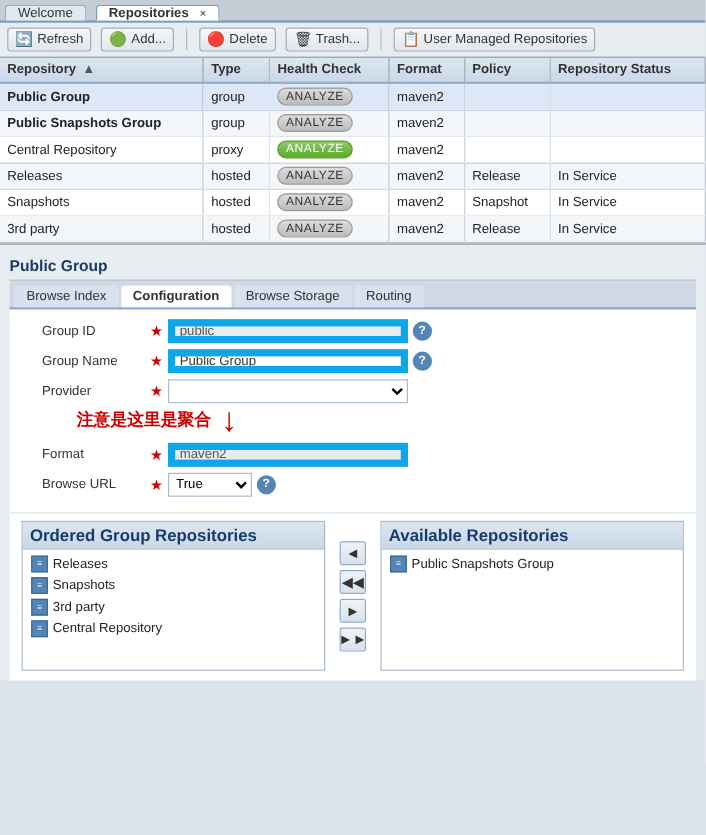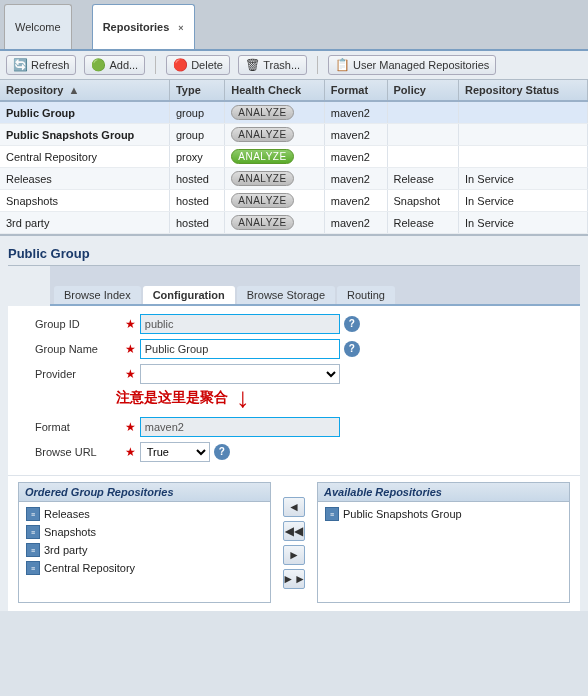--- a/index.html
+++ b/index.html
@@ -14,28 +14,28 @@
 
     
     .tab-bar {
       display: flex;
       align-items: flex-end;
       background: #c5cdd6;
       padding: 4px 0 0 4px;
       border-bottom: 2px solid #7a9ec2;
     }
     .tab {
-      padding: 16px 10px;
+      padding: 0 10px;
       background: #e0e8f0;
       border: 1px solid #aaa;
       border-bottom: none;
       cursor: pointer;
       font-size: 11px;
       color: #333;
-      margin-right: 20px;
+      margin-right: 8px;
       border-radius: 3px 3px 0 0;
     }
     .tab.active {
       background: #ffffff;
       font-weight: bold;
       border-color: #7a9ec2;
     }
     .tab-close {
       font-size: 9px;
       color: #666;
@@ -127,23 +127,22 @@
       padding: 4px 0 4px 0;
       border-bottom: 1px solid #b0bcc8;
       margin-bottom: 0;
     }
 
     
     .sub-tab-bar {
       display: flex;
       background: #d0d8e4;
       border-bottom: 2px solid #8aabcc;
-      padding: 20px 0 0 4px;
+      padding: 4px 0 0 4px;
       gap: 2px;
-      margin-left: 42px;
     }
     .sub-tab {
       padding: 3px 10px;
       background: #d8e2ee;
       border: 1px solid #aabb cc;
       border-bottom: none;
       font-size: 11px;
       color: #333;
       cursor: pointer;
       border-radius: 3px 3px 0 0;
@@ -172,21 +171,21 @@
       flex-shrink: 0;
     }
     .required-star {
       color: #cc0000;
       margin-right: 4px;
       font-size: 12px;
     }
     .form-input {
       flex: 1;
       height: 20px;
-      border: 1px solid #0ea5e9;
+      border: 6px solid #0ea5e9;
       font-size: 11px;
       padding: 2px 4px;
       background: #fff;
       color: #333;
       max-width: 200px;
     }
     .form-input.gray-bg {
       background: #e8ecf0;
       color: #555;
     }
@@ -233,25 +232,24 @@
       border-top: 1px solid #dde3ea;
     }
     .repo-list-box {
       border: 1px solid #aabbcc;
       background: #fff;
       flex: 1;
     }
     .repo-list-title {
       background: linear-gradient(to bottom, #dce6f0, #c8d8e8);
       padding: 3px 6px;
-      font-size: 11px;
+      font-size: 14px;
       font-weight: bold;
       color: #1a3a6a;
       border-bottom: 1px solid #aabbcc;
-      font-style: italic;
     }
     .repo-list-items {
       padding: 3px 4px;
       min-height: 100px;
     }
     .repo-list-item {
       display: flex;
       align-items: center;
       padding: 2px 3px;
       font-size: 11px;
@@ -424,21 +422,21 @@
     </div>
 
     <div style="position:relative; margin-bottom: 5px;">
       <div class="form-row" style="margin-bottom:0;">
         <span class="form-label">Provider</span>
         <span class="required-star">★</span>
         <select class="form-select">
           <option></option>
         </select>
       </div>
-      <div style="display:flex; align-items:center; margin-left: 94px;">
+      <div style="display:flex; align-items:center; margin-left: 42px;">
         <span class="annotation-text">注意是这里是聚合</span>
         <span class="annotation-arrow" style="font-size:28px; line-height:1;">↓</span>
       </div>
     </div>
 
     <div class="form-row">
       <span class="form-label">Format</span>
       <span class="required-star">★</span>
       <input class="form-input gray-bg" readonly="" value="maven2" style="">
     </div>

